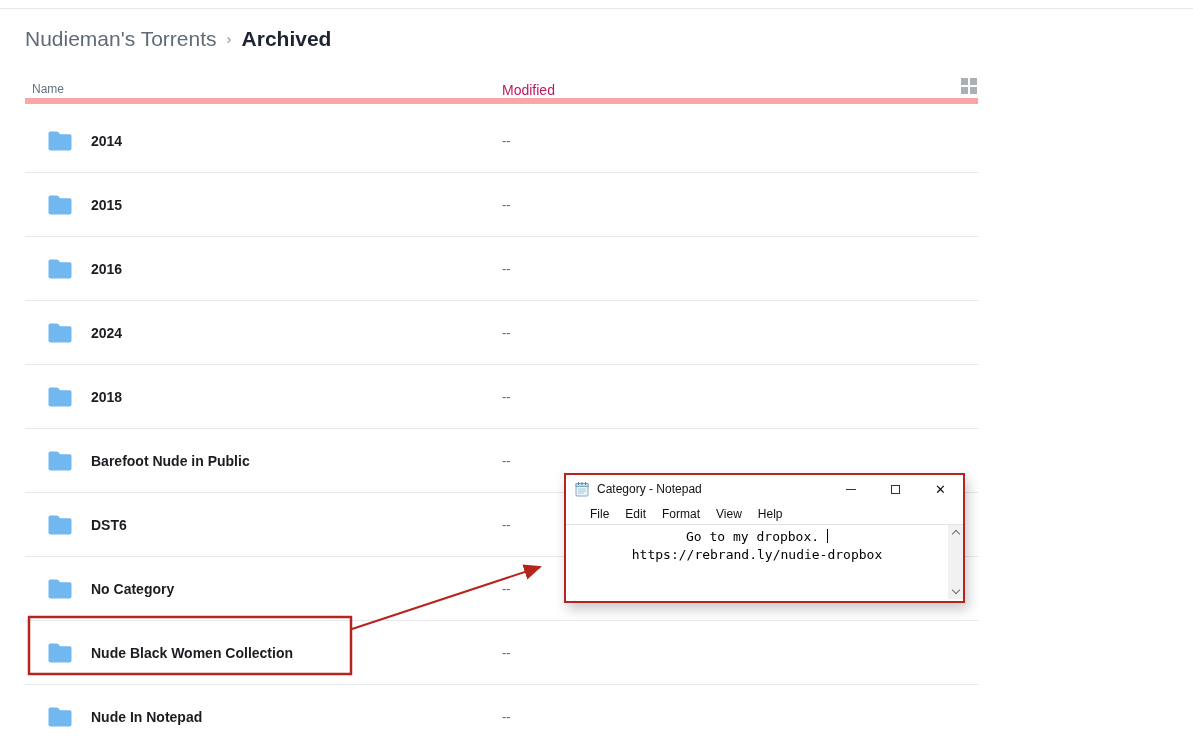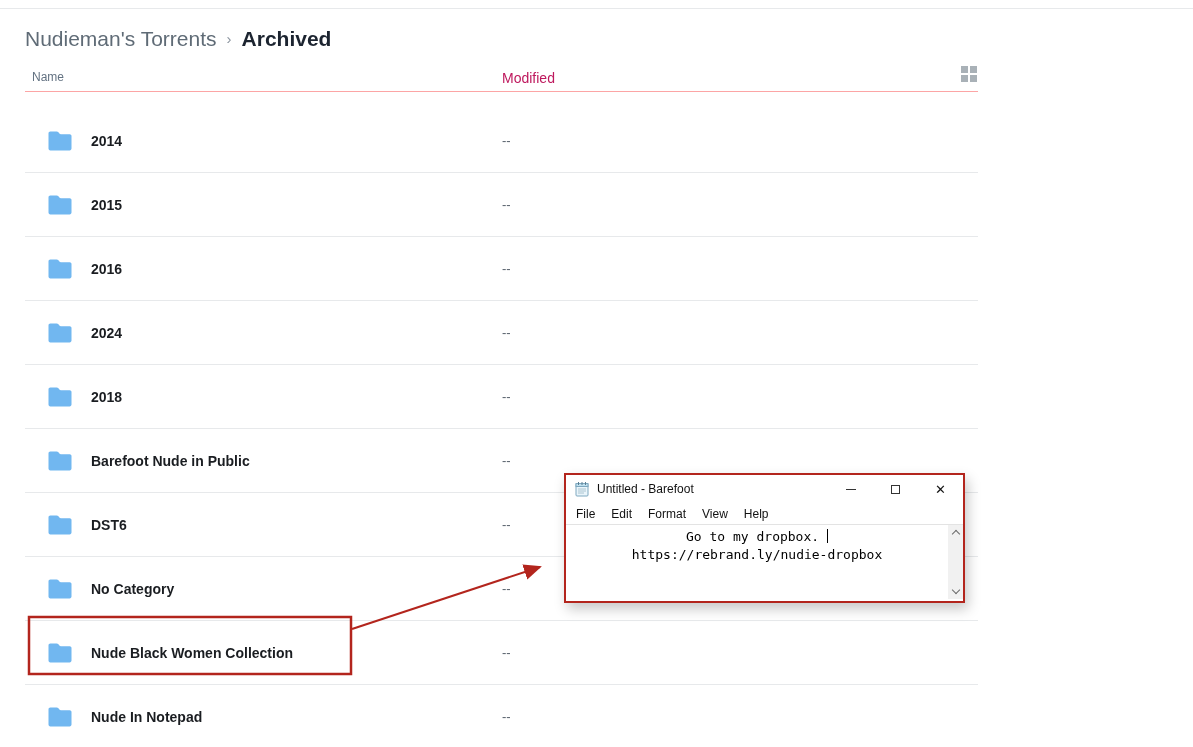--- a/index.html
+++ b/index.html
@@ -13,22 +13,22 @@
   
   .top-hairline { position:absolute; left:0; top:8px; width:100%; height:1px; background:#e7e9eb; }
 
   
   .breadcrumb { position:absolute; left:25px; top:27px; display:flex; align-items:baseline; font-size:21px; }
   .crumb-parent { color:#5f6b76; font-weight:500; cursor:pointer; }
   .crumb-sep { color:#8a939e; font-size:15px; margin:0 10px; position:relative; top:-2px; }
   .crumb-current { color:#1c2430; font-weight:600; }
 
   
-  .list-header { position:absolute; left:25px; top:64px; width:953px; height:28px;
-                 border-bottom:1px solid #fca5a5; }
+  .list-header { position:absolute; left:25px; top:76px; width:953px; height:28px;
+                 border-bottom:6px solid #fca5a5; }
   .col-name { position:absolute; left:7px; top:6px; font-size:12px; color:#637282; }
   .col-modified { position:absolute; left:477px; top:6px; font-size:14px; color:#be185d; }
   .grid-icon { position:absolute; right:1px; top:2px; width:16px; height:15px;
                display:grid; grid-template-columns:6.5px 6.5px; grid-template-rows:6.5px 6.5px;
                gap:2.5px; cursor:pointer; }
   .grid-icon span { background:#a9b1b7; }
 
   
   .rows { position:absolute; left:25px; top:104px; width:953px; padding-top:5px; }
   .file-row { position:relative; height:64px; border-bottom:1px solid #e7e9eb;
@@ -42,21 +42,21 @@
              background:#ffffff; border:2px solid #b3251d; z-index:20;
              box-shadow:3px 6px 12px rgba(0,0,0,.22); }
   .np-titlebar { height:28px; display:flex; align-items:center; background:#fff; }
   .np-icon { margin-left:8px; width:16px; height:16px; flex:0 0 auto; }
   .np-title { margin-left:7px; font-size:12px; color:#111; }
   .np-controls { margin-left:auto; display:flex; height:100%; }
   .np-ctrl { width:45px; height:100%; display:flex; align-items:center; justify-content:center; cursor:pointer; }
   .glyph-min { width:10px; height:1px; background:#333; }
   .glyph-max { width:9px; height:9px; border:1px solid #333; background:#fff; }
   .glyph-close { font-size:13px; color:#111; line-height:1; }
-  .np-menubar { height:21px; display:flex; align-items:center; padding-left:2px; background:#fff; }
+  .np-menubar { height:21px; display:flex; align-items:center; padding-left:16px; background:#fff; }
   .np-menu-item { font-size:12px; color:#111; padding:0 8px; cursor:pointer; }
   .np-body { position:relative; height:75px; border-top:1px solid #e3e3e3; background:#fff; }
   .np-text { padding:3px 20px 0 5px; font-family:"DejaVu Sans Mono", monospace;
              font-size:13px; line-height:18px; color:#000;text-align:center; }
   .np-line span { white-space:pre; }
   .caret { display:inline-block; width:1px; height:14px; background:#000; vertical-align:-2px; }
   .np-scrollbar { position:absolute; right:0; top:0; bottom:0; width:15px; background:#f1f1f1;
                   display:flex; flex-direction:column; justify-content:space-between;
                   align-items:center; padding:4px 0; }
   .chev { width:6px; height:6px; border-left:1.5px solid #6b6b6b; border-top:1.5px solid #6b6b6b; cursor:pointer; }
@@ -167,21 +167,21 @@
     <svg class="np-icon" viewBox="0 0 16 16">
       <rect x="2" y="2.5" width="12" height="12.5" rx="1" fill="#eaf5fb" stroke="#7fa8bf" stroke-width="1"></rect>
       <rect x="2" y="2.5" width="12" height="3" fill="#bfe0ef" stroke="#7fa8bf" stroke-width="1"></rect>
       <line x1="4" y1="8" x2="12" y2="8" stroke="#9db8c6" stroke-width="0.8"></line>
       <line x1="4" y1="10" x2="12" y2="10" stroke="#9db8c6" stroke-width="0.8"></line>
       <line x1="4" y1="12" x2="10" y2="12" stroke="#9db8c6" stroke-width="0.8"></line>
       <line x1="4.5" y1="1" x2="4.5" y2="4" stroke="#5b7f94" stroke-width="1"></line>
       <line x1="8" y1="1" x2="8" y2="4" stroke="#5b7f94" stroke-width="1"></line>
       <line x1="11.5" y1="1" x2="11.5" y2="4" stroke="#5b7f94" stroke-width="1"></line>
     </svg>
-    <span class="np-title">Untitled - Barefoot</span>
+    <span class="np-title">Category - Notepad</span>
     <div class="np-controls">
       <div class="np-ctrl">
           <span class="glyph-min"></span>
         </div>
       <div class="np-ctrl">
           <span class="glyph-max"></span>
         </div>
       <div class="np-ctrl">
           <span class="glyph-close">✕</span>
         </div>

